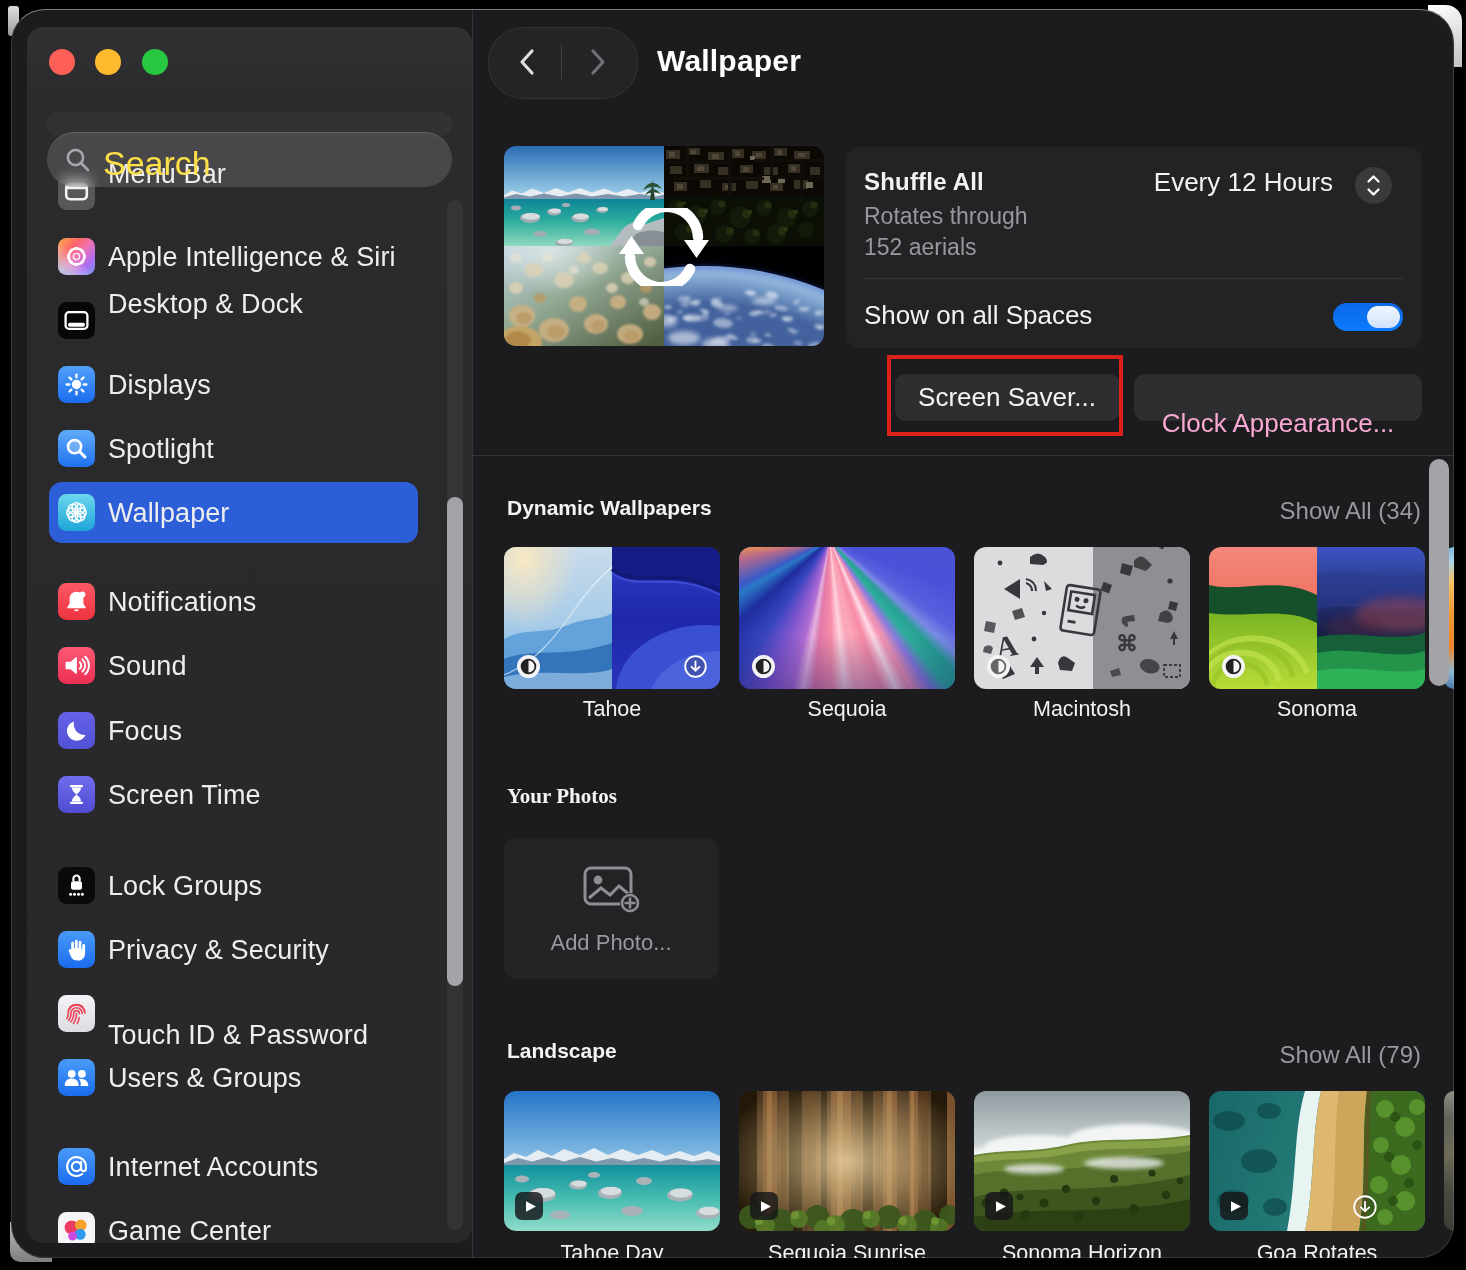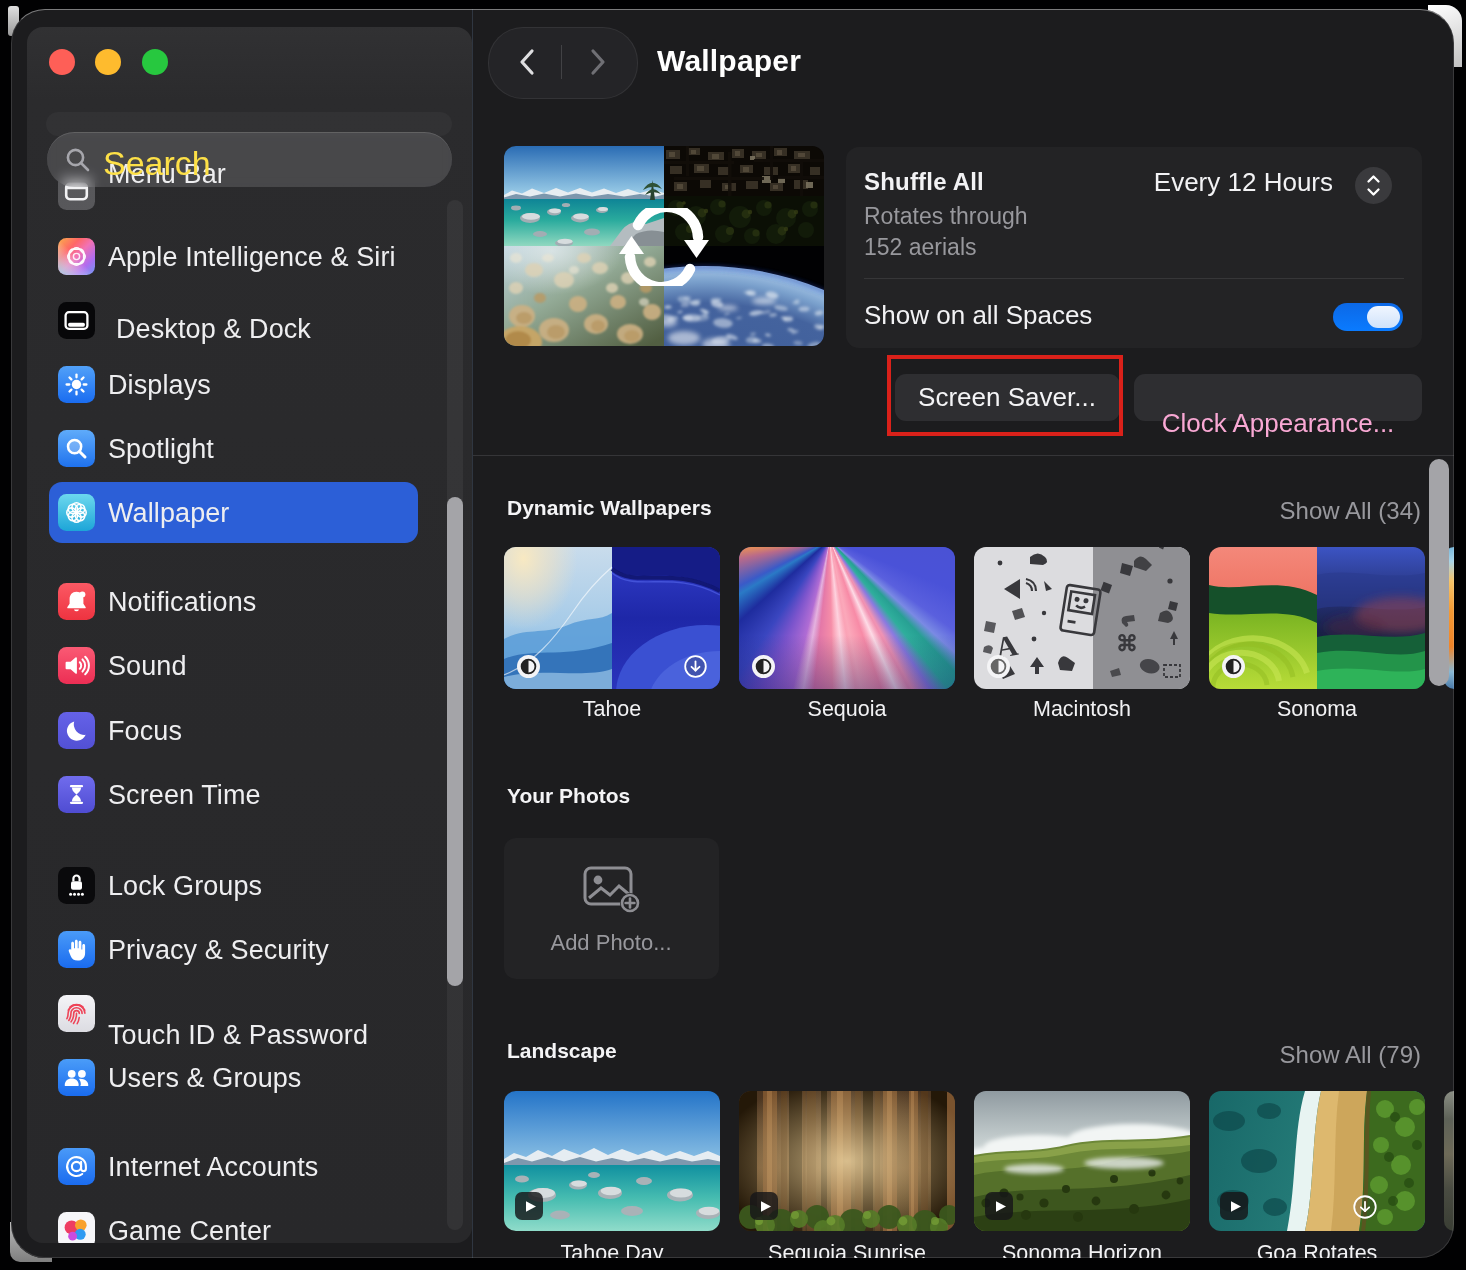--- a/index.html
+++ b/index.html
@@ -86,21 +86,21 @@
         <circle cx="18.5" cy="18.5" r="3.1" stroke-width="1.4" opacity=".9"></circle>
       </g>
     </svg>
 <div class="row" style="top:238px;">Apple Intelligence &amp; Siri</div>
 
 <svg class="ic" style="top:302px" viewBox="0 0 37 37">
       <rect width="37" height="37" rx="8.5" fill="#070709"></rect>
       <rect x="7.6" y="10.2" width="21.8" height="16.6" rx="3.4" fill="none" stroke="#fff" stroke-width="2.3"></rect>
       <rect x="10.1" y="20.7" width="16.8" height="4" rx="1.6" fill="#fff"></rect>
     </svg>
-<div class="row" style="top:310px;margin-left:8px;">Desktop &amp; Dock</div>
+<div class="row" style="top:285px;">Desktop &amp; Dock</div>
 
 <svg class="ic" style="top:366px" viewBox="0 0 37 37">
       <defs>
         <linearGradient id="gdis" x1="0" y1="0" x2="0" y2="1">
           <stop offset="0" stop-color="#51a1f9"></stop>
           <stop offset="1" stop-color="#1a6cf0"></stop>
         </linearGradient>
       </defs>
       <rect width="37" height="37" rx="8.5" fill="url(#gdis)"></rect>
       <circle cx="18.5" cy="18.5" r="4.7" fill="#fff"></circle>
@@ -784,21 +784,21 @@
         <path d="M11.5 4.6 a6.9 6.9 0 0 0 0 13.8 Z" fill="#222"></path>
         <circle cx="11.5" cy="11.5" r="6.9" fill="none" stroke="#222" stroke-width="1.8"></circle>
       </svg>
 </div>
 <div class="clabel" style="left:1209px;top:697px;width:216px;">Sonoma</div>
 
 <div class="card" style="left:1444px;top:547px;width:11px;height:142px;border-radius:10px 0 0 10px;">
   <div class="abs" style="width:11px;height:142px;background:linear-gradient(180deg,#79b8dc 0%,#a8d4e8 10%,#f6c468 24%,#f49a34 45%,#f08428 70%,#88b8d4 88%,#4878a8 100%);"></div>
 </div>
 
-<div class="shead" style="left:507px;top:784px;">Your Photos</div>
+<div class="shead" style="left:507px;top:784px;font-family:Liberation Serif, serif;">Your Photos</div>
 <div class="abs" style="left:504px;top:838px;width:215px;height:141px;border-radius:12px;background:#232325;"></div>
 <svg class="abs" style="left:583px;top:866px" width="60" height="48" viewBox="0 0 60 48">
       <g fill="none" stroke="#8e8e93" stroke-width="3">
         <rect x="2" y="2" width="46" height="36" rx="6"></rect>
         <circle cx="15" cy="14" r="4.4" fill="#8e8e93" stroke="none"></circle>
         <path d="M6 32 L18 22 L27 29 L36 20 L48 30"></path>
       </g>
       <circle cx="47" cy="37" r="10" fill="#232325"></circle>
       <circle cx="47" cy="37" r="8" fill="none" stroke="#8e8e93" stroke-width="2.6"></circle>
       <g stroke="#8e8e93" stroke-width="2.6" stroke-linecap="round">

